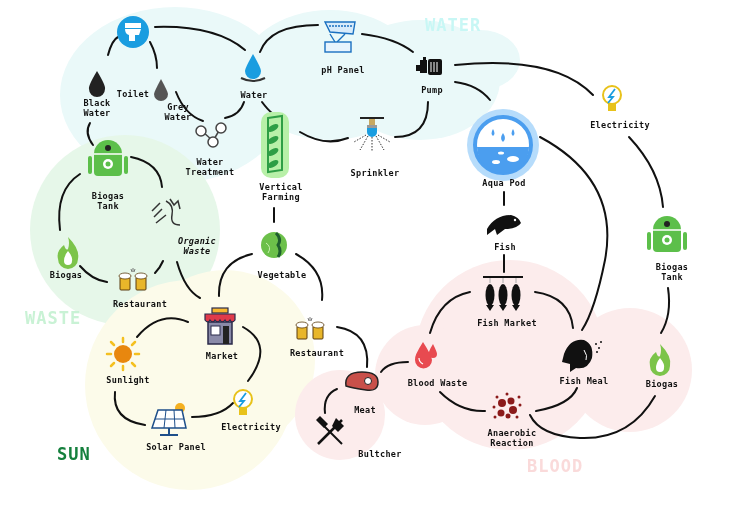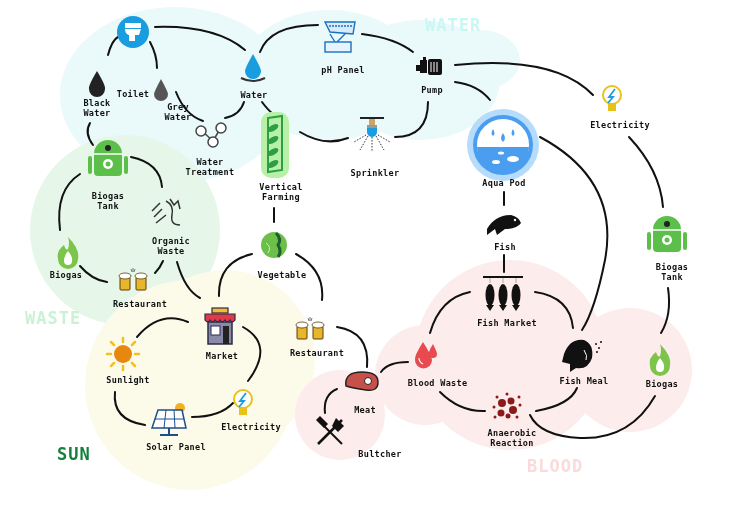--- a/index.html
+++ b/index.html
@@ -379,21 +379,21 @@
     <span class="lbl">Fish</span>
   </div>
 <div class="node" style="left:672px;top:262px;">
     <span class="lbl">Biogas
 Tank</span>
   </div>
 <div class="node" style="left:108px;top:191px;">
     <span class="lbl">Biogas
 Tank</span>
   </div>
-<div class="node" style="left:171px;top:236px;">
+<div class="node" style="left:197px;top:236px;font-style:italic;">
     <span class="lbl">Organic
 Waste</span>
   </div>
 <div class="node" style="left:66px;top:270px;">
     <span class="lbl">Biogas</span>
   </div>
 <div class="node" style="left:140px;top:299px;">
     <span class="lbl">Restaurant</span>
   </div>
 <div class="node" style="left:282px;top:270px;">

